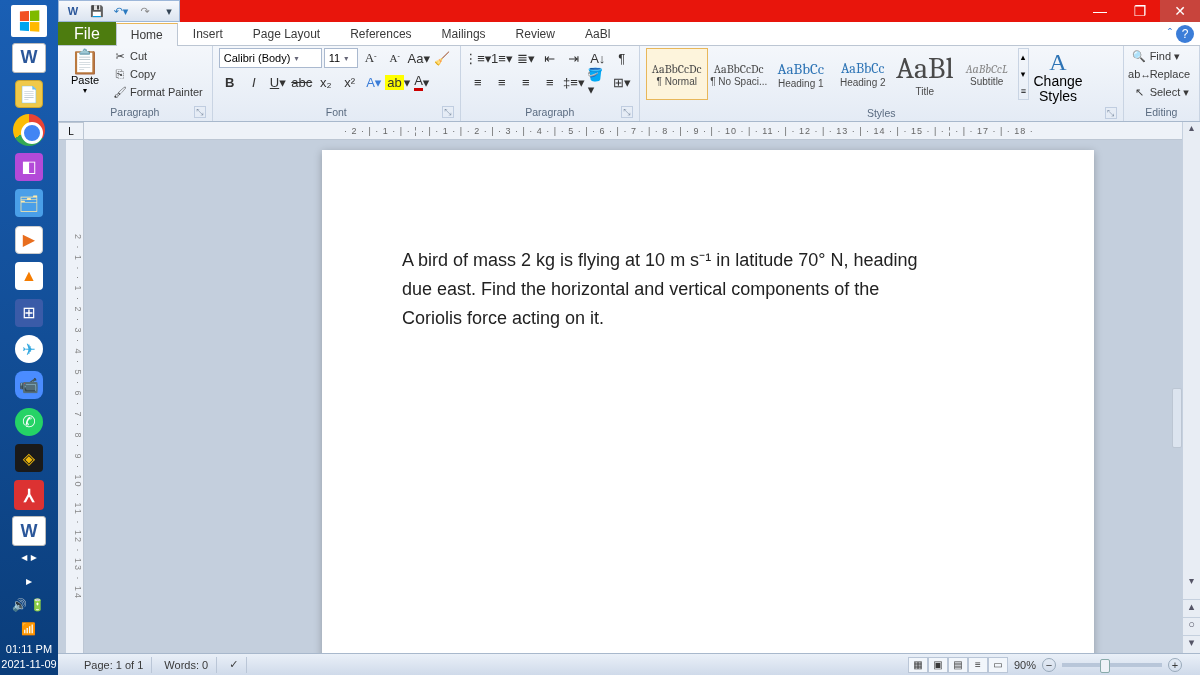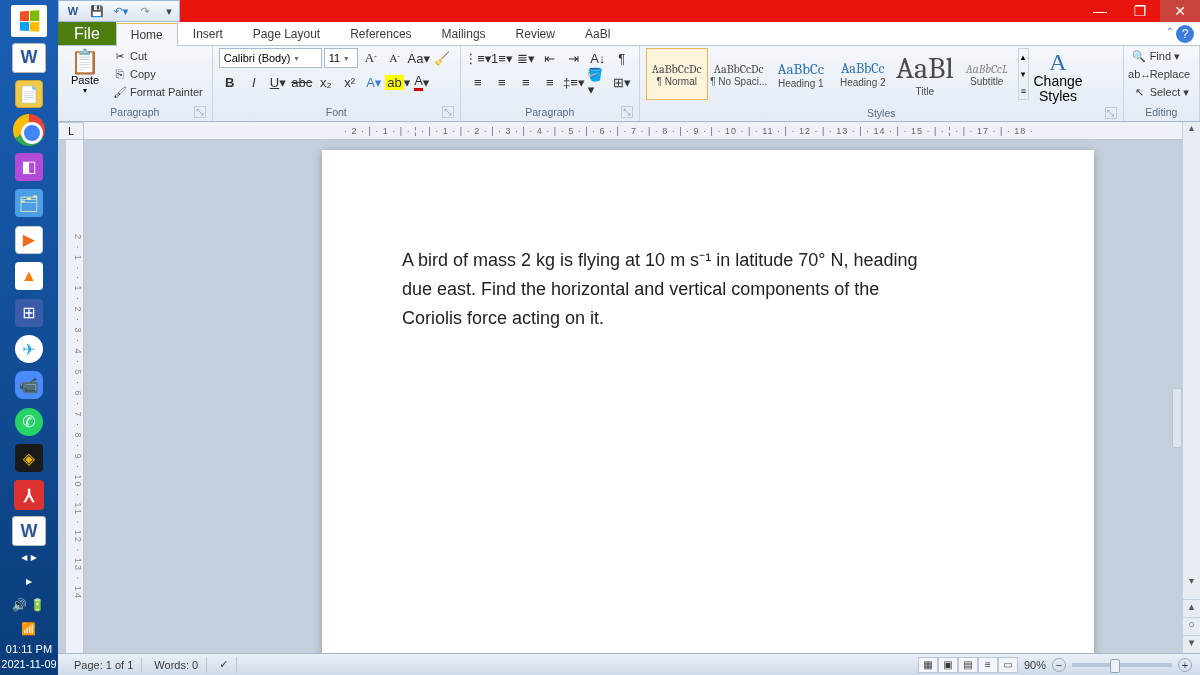--- a/index.html
+++ b/index.html
@@ -69,21 +69,21 @@
 .tabwell { position:absolute; top:0; left:0; width:26px; height:18px; background:#eef2f8; border:1px solid #bcc6d3; display:flex; align-items:center; justify-content:center; font-size:10px; }
 .vscroll { position: absolute; top: 0; right: 0; width: 18px; bottom: 0; background: #e8edf4; border-left: 1px solid #c5d0de; }
 .vscroll .up, .vscroll .down { height: 18px; text-align:center; font-size:10px; color:#556; }
 .vscroll .down { position:absolute; bottom:60px; width:100%; }
 .vscroll-extra { position:absolute; bottom:0; width:100%; display:flex; flex-direction:column; }
 .vscroll-extra span { height:18px; text-align:center; font-size:11px; color:#556; border-top:1px solid #c5d0de; }
 .page { position: absolute; top: 28px; left: 264px; width: 772px; height: 900px; background: #fff; box-shadow: 0 2px 8px rgba(0,0,0,0.25); padding: 96px 80px; font-family: Cambria, "Times New Roman", serif; font-size: 18px; line-height: 1.6; color: #222; }
 .collapsed-panel { position:absolute; right:18px; top:50%; width:10px; height:60px; background:#dce4ef; border:1px solid #bcc6d3; border-radius:2px; }
 
 
-.statusbar { height: 22px; background: linear-gradient(#eaf0f8,#cfdaea); border-top: 1px solid #a8b8cc; display: flex; align-items: center; font-size: 11px; color: #3a3a3a; padding: 0 8px; gap: 4px; }
+.statusbar { height: 22px; background: linear-gradient(#eaf0f8,#cfdaea); border-top: 1px solid #a8b8cc; display: flex; align-items: center; font-size: 11px; color: #3a3a3a; padding: 0 18px; gap: 4px; }
 .sb-sect { padding: 0 8px; border-right: 1px solid #bac6d7; height: 16px; display:flex; align-items:center; gap:4px; }
 .zoom { margin-left: auto; display: flex; align-items: center; gap: 6px; }
 .zoom-slider { width: 100px; height: 4px; background: #b8c6d9; position: relative; }
 .zoom-slider::after { content:''; position:absolute; left:38%; top:-4px; width:8px; height:12px; background:#eef2f8; border:1px solid #8aa; border-radius:2px; }
 .view-btns { display:flex; gap:0; }
 .view-btn { width:20px; height:16px; border:1px solid #bac6d7; background:#f2f6fb; display:flex; align-items:center; justify-content:center; font-size:10px; }
 
 .simple-ic { width:28px; height:28px; border-radius:4px; display:flex; align-items:center; justify-content:center; font-size:16px; color:#fff; }
 </style>
 </head>

